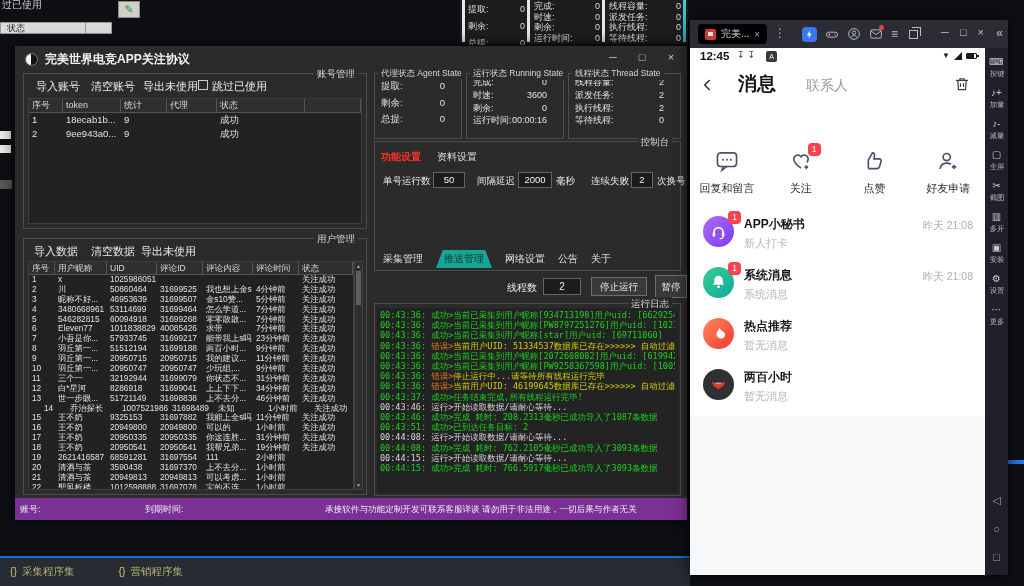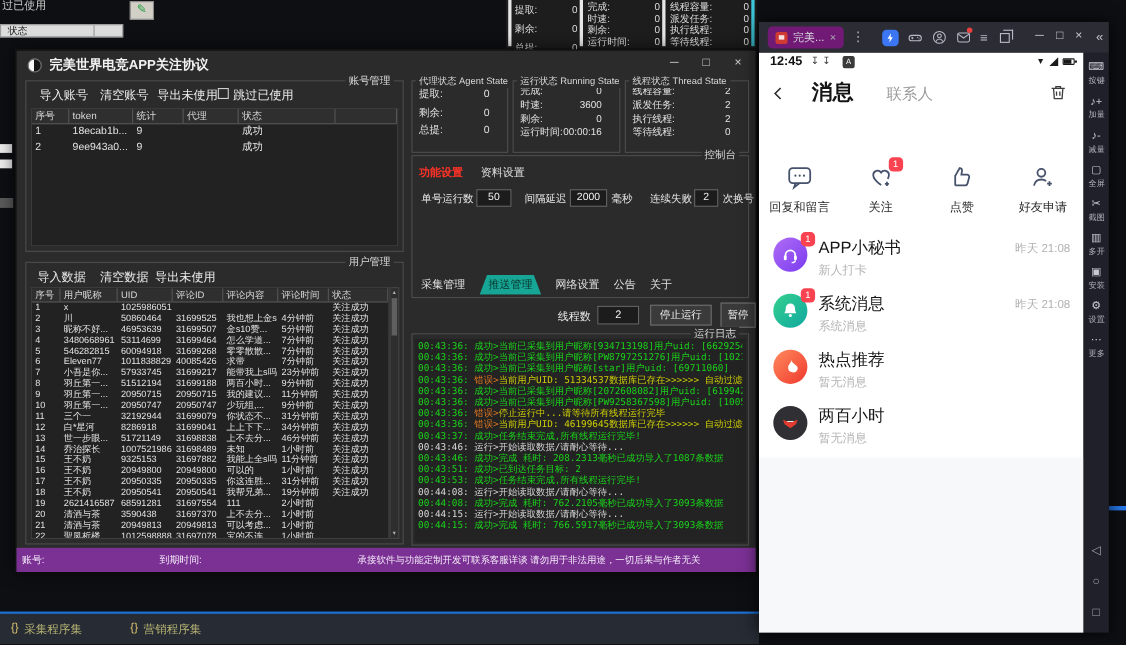--- a/index.html
+++ b/index.html
@@ -86,21 +86,21 @@
 .log-line{white-space:nowrap;overflow:hidden;font-family:"DejaVu Sans Mono",monospace;font-size:8.5px;line-height:10.2px}
 .success .lt,.success .lg,.success .lx{color:#1ad41a}
 .error .lt{color:#1ad41a}.error .lg{color:#e6791e}.error .lx{color:#cfcf05}
 .run .lt,.run .lg,.run .lx{color:#d8d8d8}
 
 .purple-bar{position:absolute;left:0;top:452px;width:672px;height:22px;background:#7b3094;color:#f3eaf8;font-size:9px;line-height:22px}
 .pb-acc{position:absolute;left:5px}.pb-exp{position:absolute;left:130px}.pb-notice{position:absolute;left:310px;font-size:8.6px}
 
 .emu{position:absolute;left:690px;top:20px;width:318px;height:555px;background:#17171d;box-shadow:0 0 14px rgba(0,0,0,.8)}
 .emu-titlebar{position:absolute;left:0;top:0;right:0;height:28px;background:#2c2c34}
-.emu-tab{position:absolute;left:8px;top:4px;height:20px;background:#701a75;border-radius:4px;display:flex;align-items:center;gap:5px;padding:0 7px}
+.emu-tab{position:absolute;left:8px;top:4px;height:20px;background:#000000;border-radius:4px;display:flex;align-items:center;gap:5px;padding:0 7px}
 .emu-tab-icon{width:11px;height:11px;border-radius:2px;background:#cf3b33;position:relative}
 .emu-tab-icon::after{content:"";position:absolute;left:3px;top:3px;width:5px;height:4px;background:#fff;opacity:.85}
 .emu-tab-label{color:#d8d8de;font-size:10px}
 .emu-tab-close{color:#a7a7b0;font-size:10px}
 .emu-dots{position:absolute;left:84px;top:6px;color:#b5b5be;font-size:12px}
 .emu-icons{position:absolute;left:112px;top:6px;display:flex;gap:8px;align-items:center;height:16px}
 .emu-ic{width:14px;height:14px;display:inline-flex;align-items:center;justify-content:center;position:relative}
 .boost{background:#3b76f5;border-radius:4px;width:15px;height:15px}
 .mail-dot{position:absolute;right:-1px;top:-2px;width:5px;height:5px;border-radius:50%;background:#e84040}
 .emu-ham{color:#b9bcc6;font-size:12px}
@@ -145,21 +145,21 @@
   color:#fff;font-size:8.5px;line-height:13px;text-align:center;padding:0 2px}
 .msg-list{position:absolute;left:0;top:162px;right:0}
 .msg-row{position:relative;height:51px;display:flex;padding-left:13px}
 .avatar{position:relative;width:31px;height:31px;border-radius:50%;margin-top:6px;flex:none;
   display:flex;align-items:center;justify-content:center}
 .av0{background:linear-gradient(135deg,#b06cf5,#7a3cf0)}
 .av1{background:linear-gradient(135deg,#35d08e,#0fa8a0)}
 .av2{background:linear-gradient(135deg,#ff8a5c,#f0392f)}
 .av3{background:#2f2f34}
 .msg-main{margin-left:10px;padding-top:6px;min-width:0}
-.msg-title{font-size:15px;color:#161616;font-weight:normal}
+.msg-title{font-size:12px;color:#161616;font-weight:bold}
 .msg-sub{font-size:11px;color:#b5b5b5;margin-top:3px}
 .msg-time{position:absolute;right:12px;top:9px;font-size:10.5px;color:#b0b0b0}
 .ph-rest{position:absolute;left:0;top:368px;right:0;bottom:0;background:#f7f8fa}
 </style>
 </head>
 <body>
 
 <div class="stage">
 
   <div class="frag-topleft">
@@ -395,21 +395,21 @@
           </div>
           <div class="trow" style="grid-template-columns: 26px 52px 50px 46px 50px 46px 1fr;">
             <span class="td">13</span>
             <span class="td">世一步眼...</span>
             <span class="td">51721149</span>
             <span class="td">31698838</span>
             <span class="td">上不去分...</span>
             <span class="td">46分钟前</span>
             <span class="td">关注成功</span>
           </div>
-          <div class="trow" style="grid-template-columns: 26px 52px 50px 46px 50px 46px 1fr;">
+          <div class="trow" style="grid-template-columns: 26px 52px 50px 46px 50px 46px 1fr; margin-left: 12px;">
             <span class="td">14</span>
             <span class="td">乔治探长</span>
             <span class="td">1007521986</span>
             <span class="td">31698489</span>
             <span class="td">未知</span>
             <span class="td">1小时前</span>
             <span class="td">关注成功</span>
           </div>
           <div class="trow" style="grid-template-columns: 26px 52px 50px 46px 50px 46px 1fr;">
             <span class="td">15</span>
@@ -591,21 +591,20 @@
           <div class="log-line success"><span class="lt">00:43:36: </span><span class="lg">成功&gt;</span><span class="lx">当前已采集到用户昵称[star]用户uid: [69711060]</span></div>
           <div class="log-line error"><span class="lt">00:43:36: </span><span class="lg">错误&gt;</span><span class="lx">当前用户UID: 51334537数据库已存在&gt;&gt;&gt;&gt;&gt;&gt;  自动过滤掉</span></div>
           <div class="log-line success"><span class="lt">00:43:36: </span><span class="lg">成功&gt;</span><span class="lx">当前已采集到用户昵称[2072608082]用户uid: [61994282]</span></div>
           <div class="log-line success"><span class="lt">00:43:36: </span><span class="lg">成功&gt;</span><span class="lx">当前已采集到用户昵称[PW9258367598]用户uid: [1005022739]</span></div>
           <div class="log-line error"><span class="lt">00:43:36: </span><span class="lg">错误&gt;</span><span class="lx">停止运行中...请等待所有线程运行完毕</span></div>
           <div class="log-line error"><span class="lt">00:43:36: </span><span class="lg">错误&gt;</span><span class="lx">当前用户UID: 46199645数据库已存在&gt;&gt;&gt;&gt;&gt;&gt;  自动过滤掉</span></div>
           <div class="log-line success"><span class="lt">00:43:37: </span><span class="lg">成功&gt;</span><span class="lx">任务结束完成,所有线程运行完毕!</span></div>
           <div class="log-line run"><span class="lt">00:43:46: </span><span class="lg">运行&gt;</span><span class="lx">开始读取数据/请耐心等待...</span></div>
           <div class="log-line success"><span class="lt">00:43:46: </span><span class="lg">成功&gt;</span><span class="lx">完成 耗时: 208.2313毫秒已成功导入了1087条数据</span></div>
           <div class="log-line success"><span class="lt">00:43:51: </span><span class="lg">成功&gt;</span><span class="lx">已到达任务目标: 2</span></div>
-          <div class="log-line success"><span class="lt">00:43:53: </span><span class="lg">成功&gt;</span><span class="lx">任务结束完成,所有线程运行完毕!</span></div>
           <div class="log-line run"><span class="lt">00:44:08: </span><span class="lg">运行&gt;</span><span class="lx">开始读取数据/请耐心等待...</span></div>
           <div class="log-line success"><span class="lt">00:44:08: </span><span class="lg">成功&gt;</span><span class="lx">完成 耗时: 762.2105毫秒已成功导入了3093条数据</span></div>
           <div class="log-line run"><span class="lt">00:44:15: </span><span class="lg">运行&gt;</span><span class="lx">开始读取数据/请耐心等待...</span></div>
           <div class="log-line success"><span class="lt">00:44:15: </span><span class="lg">成功&gt;</span><span class="lx">完成 耗时: 766.5917毫秒已成功导入了3093条数据</span></div>
         </div>
     </div>
 
     <div class="purple-bar">
       <span class="pb-acc">账号:</span>
       <span class="pb-exp">到期时间:</span>

